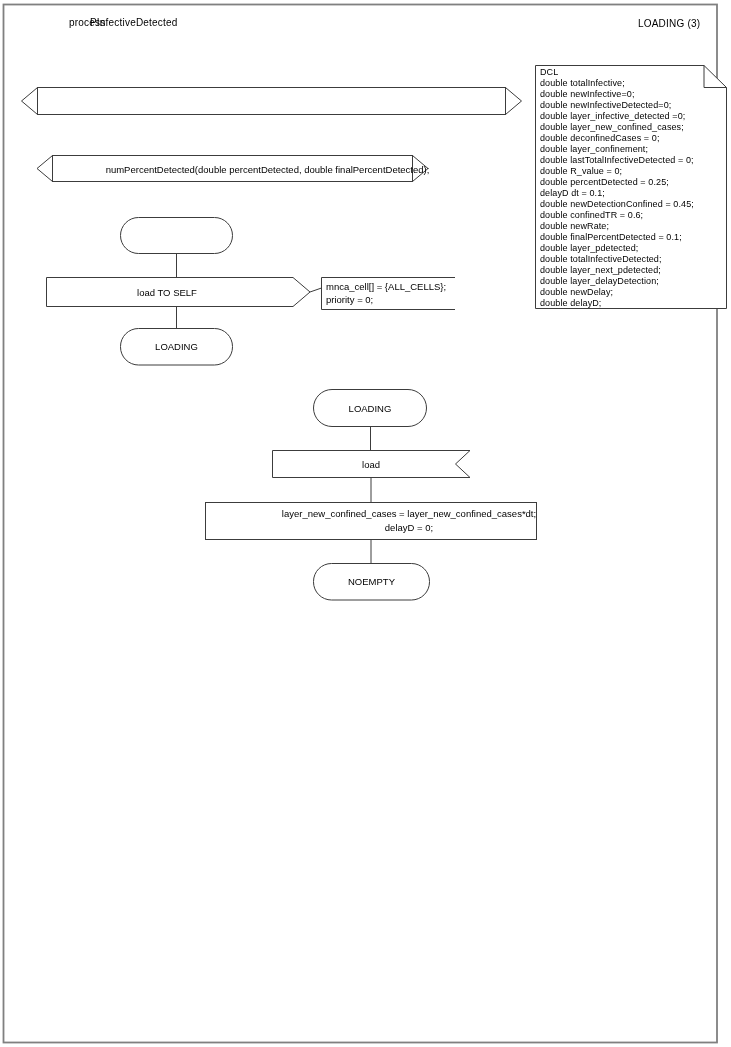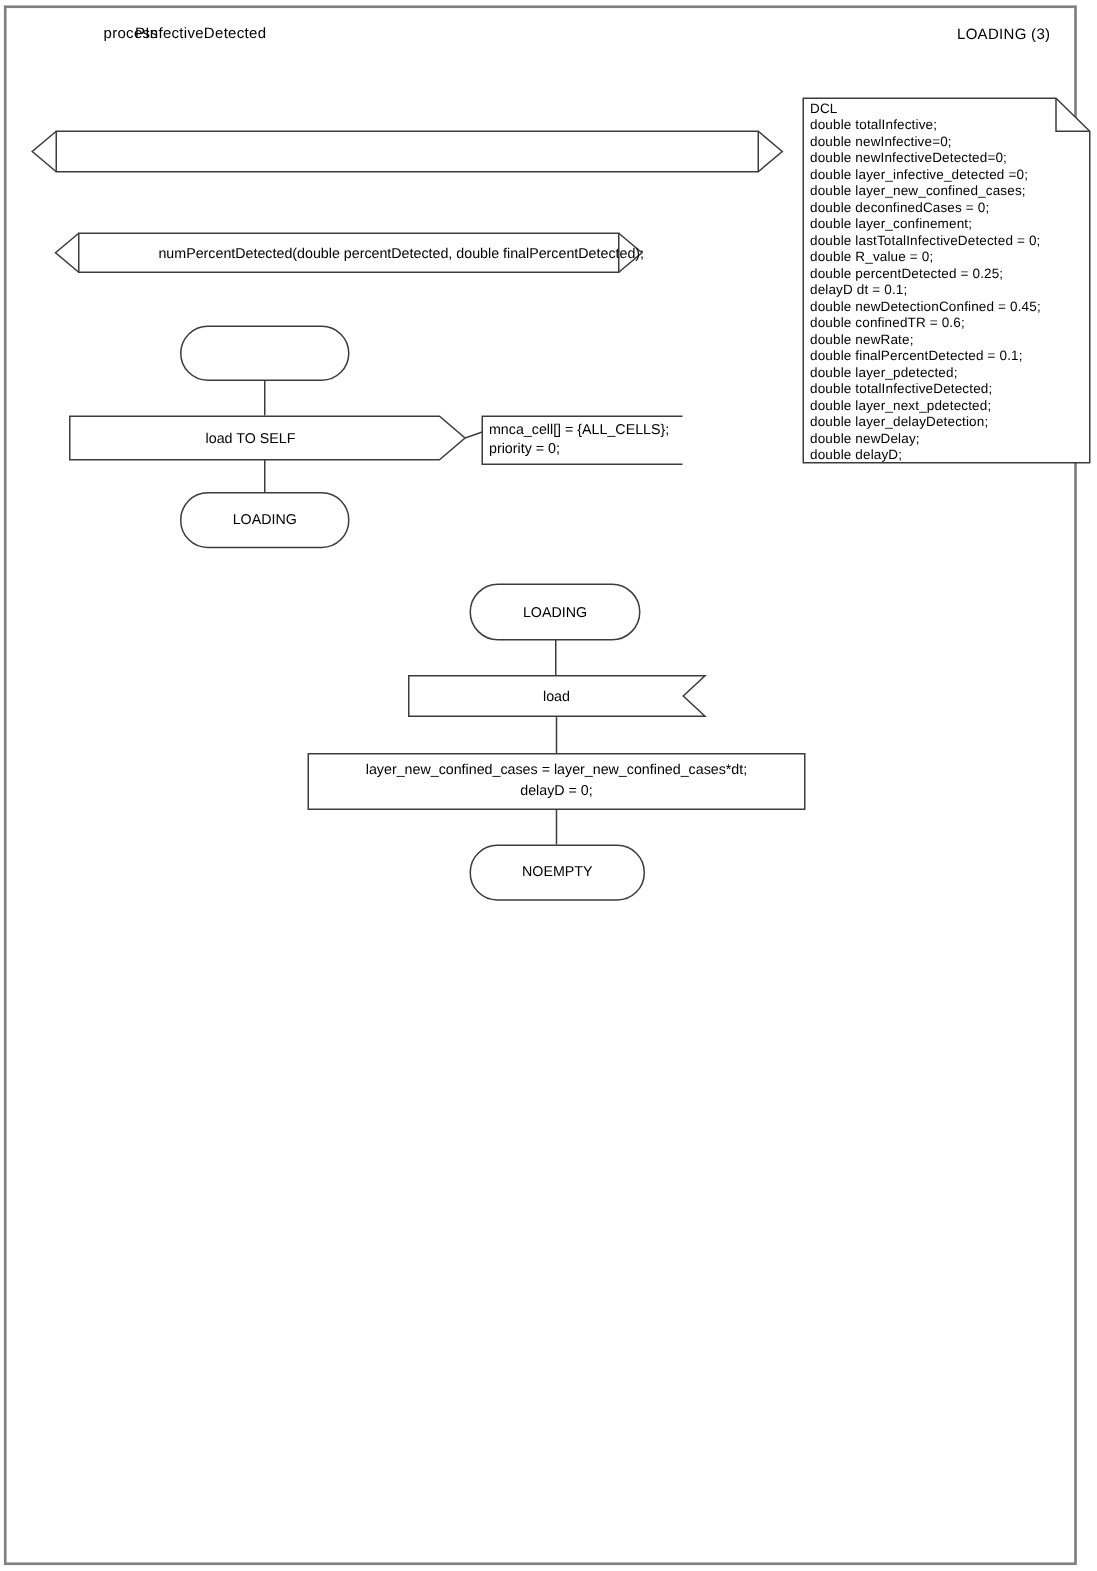--- a/index.html
+++ b/index.html
@@ -5,21 +5,21 @@
   html,body{margin:0;padding:0;background:#ffffff;}
   #page{position:relative;width:731px;height:1047px;background:#ffffff;overflow:hidden;
         font-family:"Liberation Sans",sans-serif;color:#000;}
   #shapes{position:absolute;left:0;top:0;width:731px;height:1047px;}
   .t{position:absolute;color:#000;font-family:"Liberation Sans",sans-serif;white-space:nowrap;}
   .hdr{font-size:10px;letter-spacing:0.2px;}
   .bold{font-weight:normal;margin-left:44px;}
   .lbl{font-size:9.5px;display:flex;align-items:center;justify-content:center;text-align:center;}
   .lines{font-size:9.5px;line-height:13px;}
   .lines-center{font-size:9.5px;line-height:14px;display:flex;flex-direction:column;
-                align-items:center;justify-content:center;text-align:center;}
+                align-items:center;justify-content:center;text-align:center;padding-left:38px;}
   .dcl{font-size:9px;line-height:11px;letter-spacing:0.1px;}
 </style>
 </head>
 <body>
 
 <div id="page">
 
   <svg id="shapes" viewBox="0 0 731 1047" fill="none" stroke-linejoin="miter" stroke-linecap="butt">
 
     <rect x="3.5" y="4.5" width="713.5" height="1038" stroke="#808080" stroke-width="1.8" fill="none"></rect>

